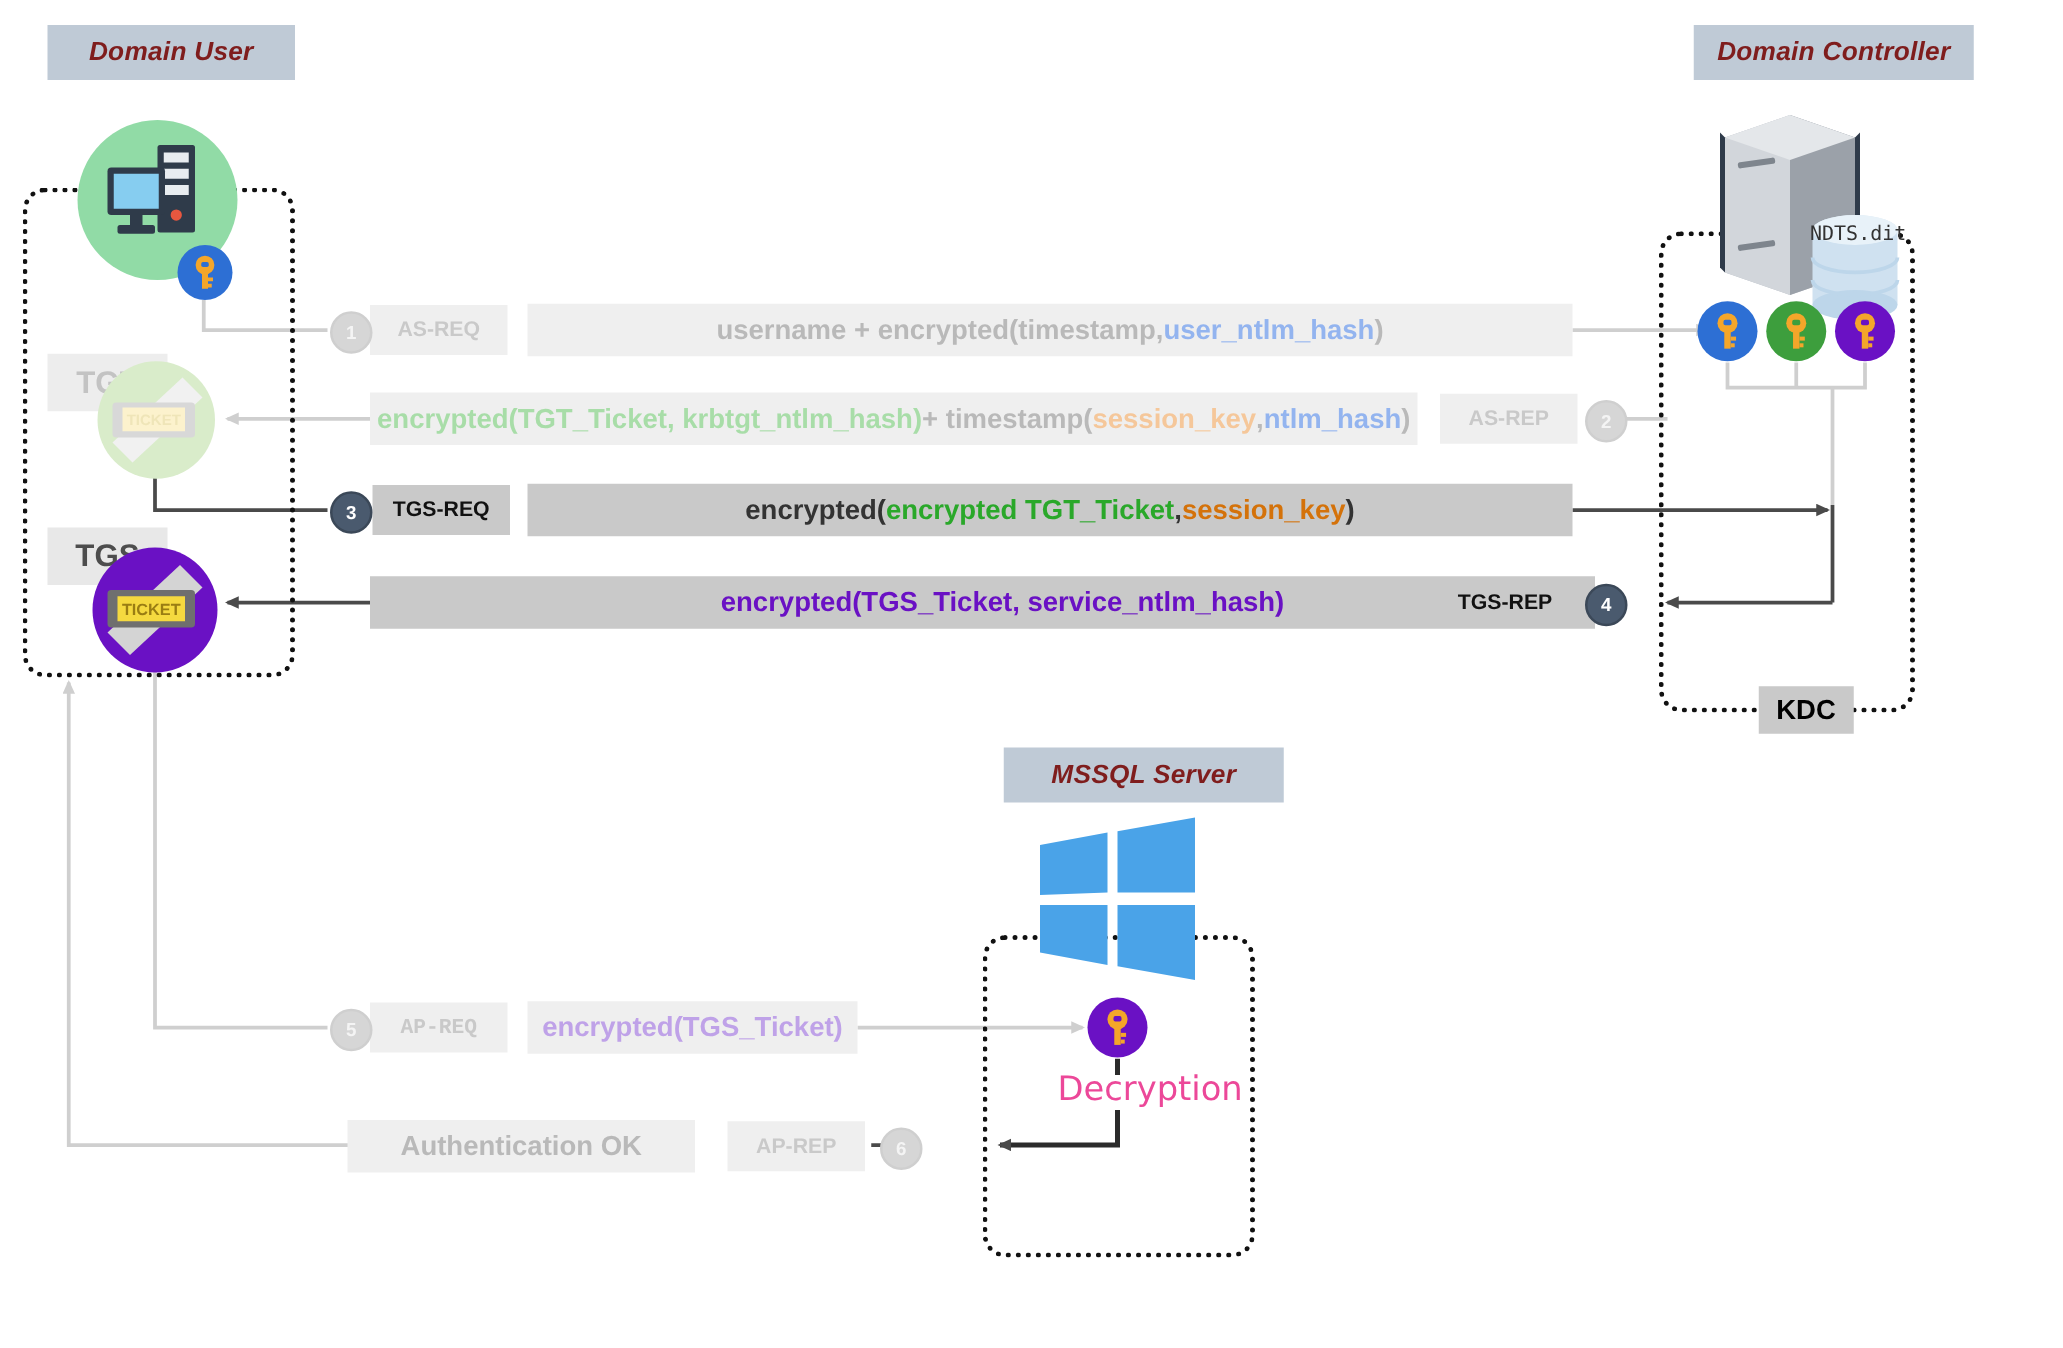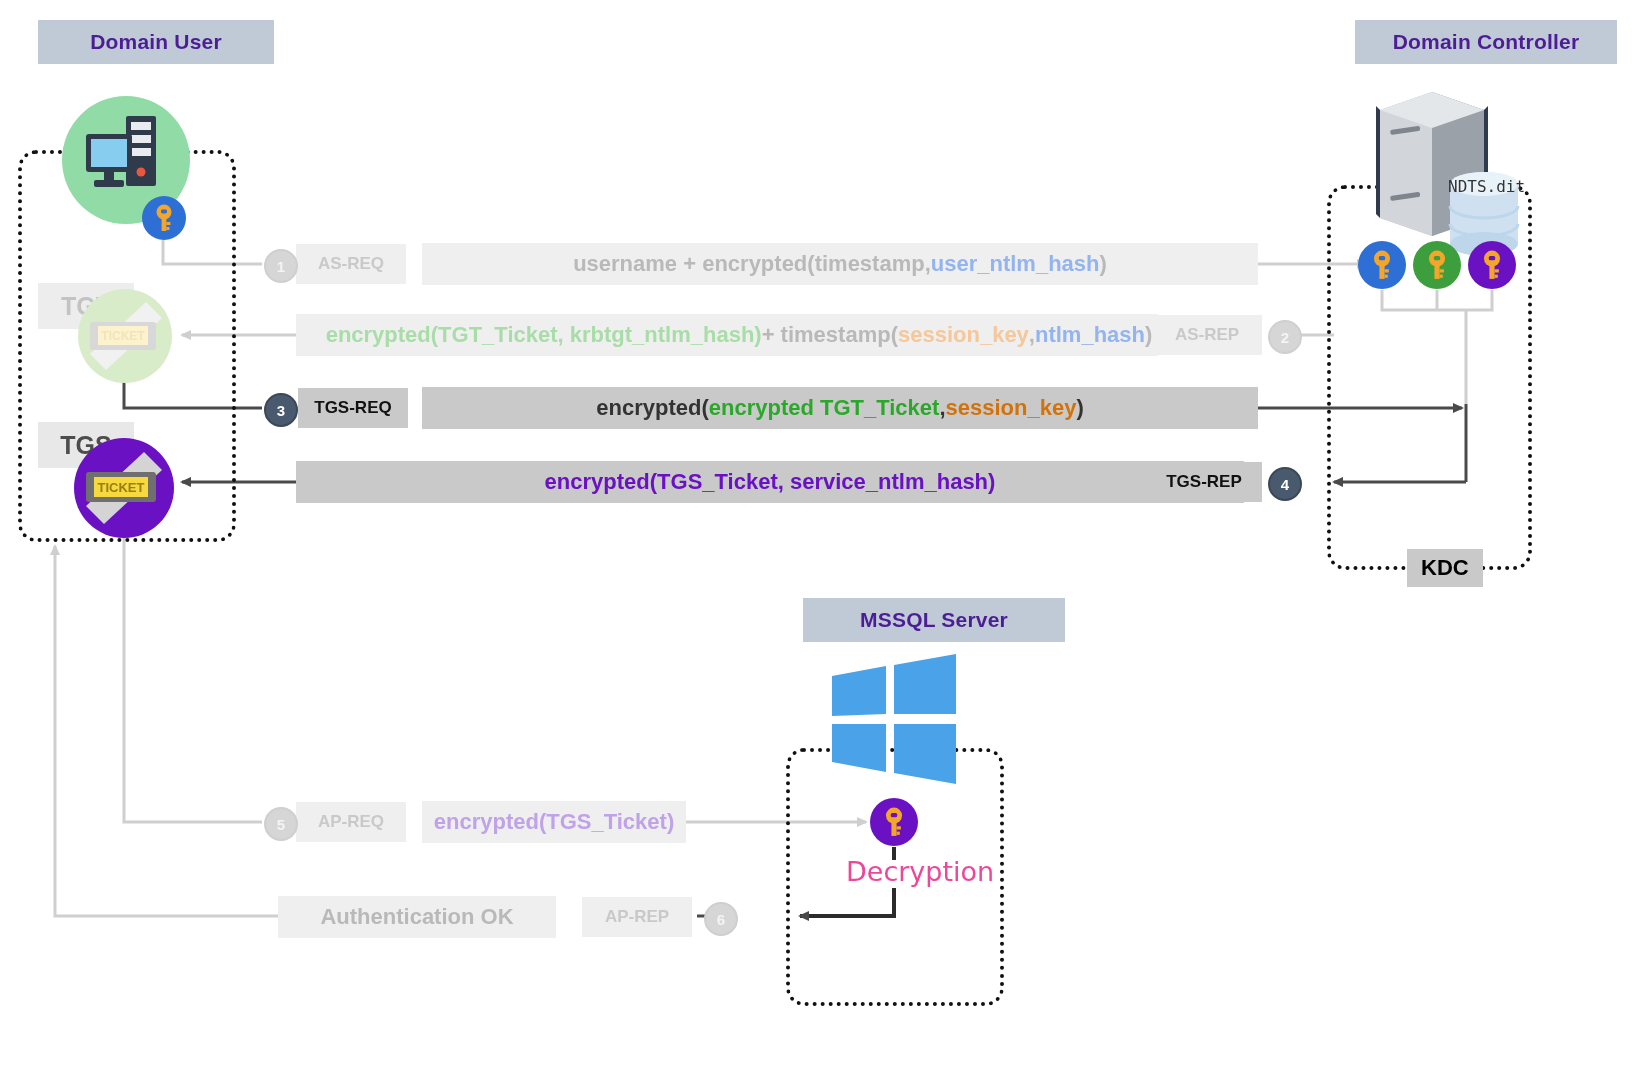--- a/index.html
+++ b/index.html
@@ -1,24 +1,24 @@
 <!DOCTYPE html>
 <html><head>
 <meta charset="utf-8">
 <style>
   html,body{margin:0;padding:0;background:#ffffff;}
   body{width:1650px;height:1078px;font-family:"Liberation Sans",sans-serif;}
   #stage{position:relative;width:1650px;height:1078px;overflow:hidden;background:#fff;}
 
   
   .zone-badge{
-    position:absolute;background:#bfcad6;color:#4c1d95;
+    position:absolute;background:#bfcad6;color:#7f1d1d;
     font-weight:bold;font-size:21px;letter-spacing:.2px;
     display:flex;align-items:center;justify-content:center;
-    padding:0 32px;height:44px;white-space:nowrap;
+    padding:0 13px;height:44px;white-space:nowrap;font-style:italic;
   }
   .kdc-badge{
     position:absolute;background:#c9c9c9;color:#000;font-weight:bold;
     font-size:22px;height:38px;padding:0 14px;
     display:flex;align-items:center;justify-content:center;z-index:6;
   }
   .tag-chip{
     position:absolute;background:#e8e8e8;color:#4d4d4d;font-weight:bold;
     font-size:25px;height:46px;padding:0 12px;
     display:flex;align-items:center;justify-content:center;z-index:1;
@@ -261,49 +261,49 @@
   <div class="decryption-label" style="left:846px;top:856px;">Decryption</div>
 
   <div class="step-circle faded" style="left:264px;top:249px;">1</div>
   <div class="label-box faded" style="left:296px;top:244px;width:110px;">AS-REQ</div>
   <div class="payload-box faded" style="left:422px;top:243px;width:836px;">
     <span class="t-grey">username + encrypted(timestamp, </span>
       <span class="t-blue">user_ntlm_hash</span>
       <span class="t-grey">)</span>
   </div>
 
-  <div class="payload-box faded" style="left:296px;top:314px;width:838px;padding-left:24px;">
+  <div class="payload-box faded" style="left:296px;top:314px;width:838px;">
     <span class="t-green-faded">encrypted(TGT_Ticket, krbtgt_ntlm_hash)</span>
       <span class="t-grey"> + timestamp(</span>
       <span class="t-orange-faded">session_key</span>
       <span class="t-grey">,</span>
       <span class="t-blue">ntlm_hash</span>
       <span class="t-grey">)</span>
   </div>
   <div class="label-box faded" style="left:1152px;top:315px;width:110px;">AS-REP</div>
   <div class="step-circle faded" style="left:1268px;top:320px;">2</div>
 
   <div class="step-circle active" style="left:264px;top:393px;">3</div>
   <div class="label-box active" style="left:298px;top:388px;width:110px;">TGS-REQ</div>
   <div class="payload-box active" style="left:422px;top:387px;width:836px;">
     <span class="t-dark">encrypted(</span>
       <span class="t-green">encrypted TGT_Ticket</span>
       <span class="t-dark">, </span>
       <span class="t-orange">session_key</span>
       <span class="t-dark">)</span>
   </div>
 
-  <div class="payload-box active" style="left:296px;top:461px;width:948px;">
+  <div class="payload-box active" style="left:296px;top:461px;width:948px;padding-left:32px;">
     <span class="t-purple">encrypted(TGS_Ticket, service_ntlm_hash)</span>
   </div>
   <div class="label-box active" style="left:1146px;top:462px;width:116px;">TGS-REP</div>
   <div class="step-circle active" style="left:1268px;top:467px;">4</div>
 
   <div class="step-circle faded" style="left:264px;top:807px;">5</div>
-  <div class="label-box faded" style="left:296px;top:802px;width:110px;">AP-REQ</div>
+  <div class="label-box faded" style="left:296px;top:802px;width:110px;font-family:Liberation Mono, monospace;">AP-REQ</div>
   <div class="payload-box faded" style="left:422px;top:801px;width:264px;">
     <span class="t-purple-faded">encrypted(TGS_Ticket)</span>
   </div>
 
   <div class="payload-box faded" style="left:278px;top:896px;width:278px;">
     <span class="t-grey">Authentication OK</span>
   </div>
   <div class="label-box faded" style="left:582px;top:897px;width:110px;">AP-REP</div>
   <div class="step-circle faded" style="left:704px;top:902px;">6</div>
 

